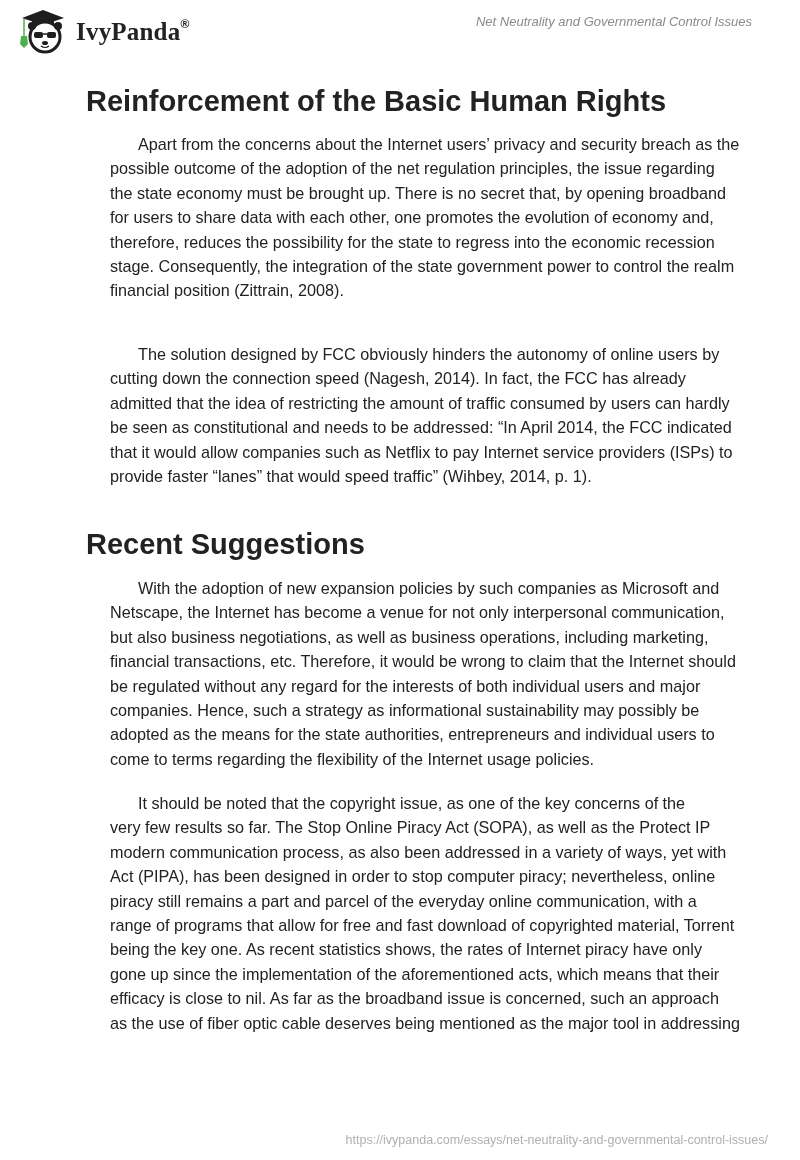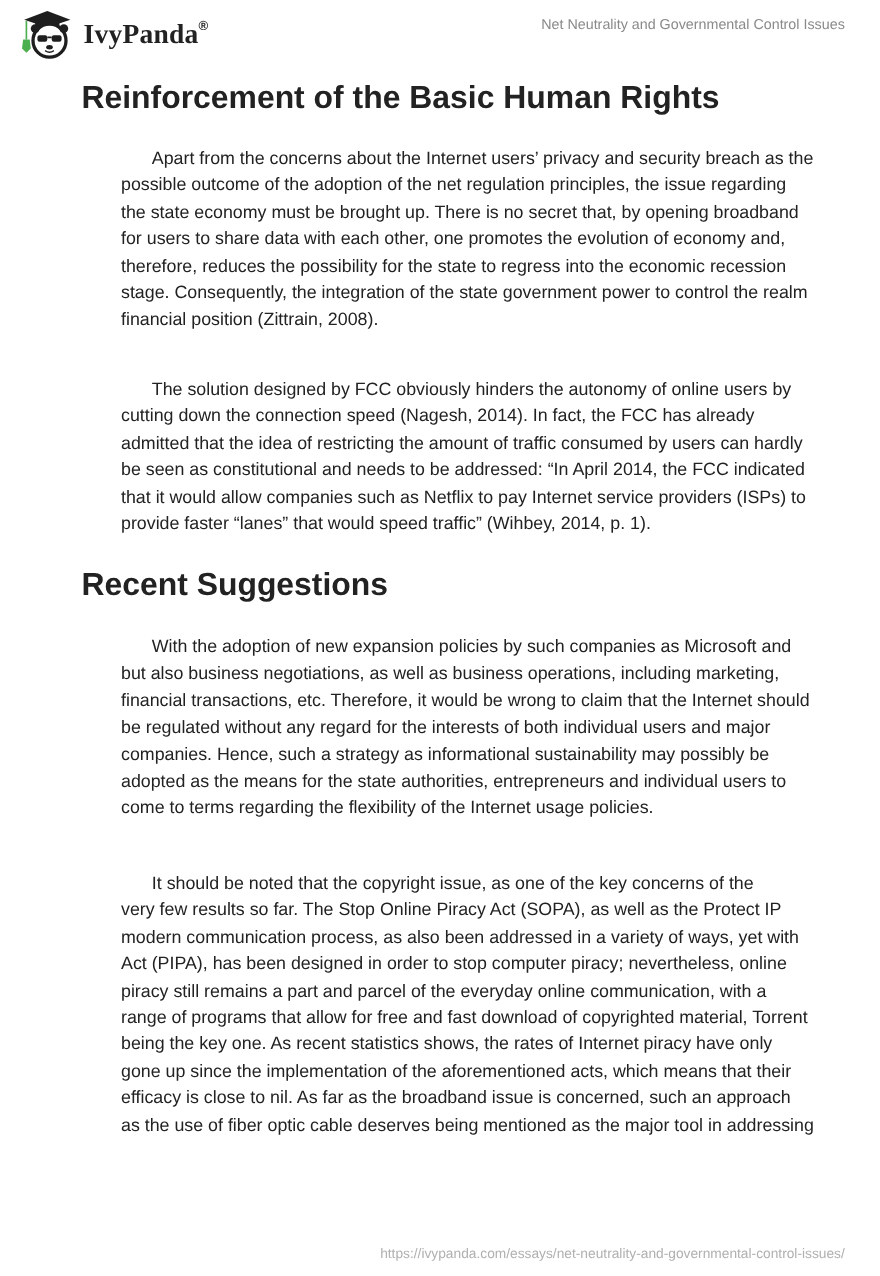--- a/index.html
+++ b/index.html
@@ -4,23 +4,23 @@
 <style>
   html, body { margin: 0; padding: 0; background: #ffffff; }
   body { width: 800px; height: 1160px; position: relative; overflow: hidden;
          font-family: "Liberation Sans", sans-serif; color: #222222; }
   .header { position: absolute; left: 0; top: 0; width: 800px; height: 60px; }
   .logo { position: absolute; left: 18px; top: 8px; display: flex; align-items: center; }
   .logo svg { display: block; }
   .logo-text { font-family: "Liberation Serif", serif; font-weight: bold; font-size: 25px;
                color: #222; margin-left: 8px; letter-spacing: 0.2px; }
   .logo-text sup { font-size: 12px; font-family: "Liberation Sans", sans-serif; vertical-align: 12px; }
-  .doc-title { position: absolute; right: 32px; top: 14px; font-size: 13px; color: #8a8a8a; }
+  .doc-title { position: absolute; right: 48px; top: 14px; font-size: 13px; color: #8a8a8a; font-style: italic; }
   .content { position: absolute; left: 74px; top: 0; width: 660px; }
-  h2 { font-size: 29px; font-weight: bold; color: #222; margin: 0; position: absolute; left: 0; white-space: nowrap; }
+  h2 { font-size: 29px; font-weight: bold; color: #222; margin: 12px; position: absolute; left: 0; white-space: nowrap; }
   p { position: absolute; left: 0; margin: 0; font-size: 16.2px; line-height: 24.4px; color: #222; width: 660px; }
   p .ln { display: block; white-space: nowrap; margin-left: 36px; }
   p .ln.first { text-indent: 28px; }
   .footer-url { position: absolute; right: 32px; top: 1133px; font-size: 12.5px; color: #b0b0b0; margin-left: 39px; }
 </style>
 </head>
 <body>
 
 <div class="header">
   <div class="logo">
@@ -65,20 +65,21 @@
     <span class="ln">admitted that the idea of restricting the amount of traffic consumed by users can hardly</span>
     <span class="ln">be seen as constitutional and needs to be addressed: “In April 2014, the FCC indicated</span>
     <span class="ln">that it would allow companies such as Netflix to pay Internet service providers (ISPs) to</span>
     <span class="ln">provide faster “lanes” that would speed traffic” (Wihbey, 2014, p. 1).</span>
   </p>
 
   <h2 style="top:516px">Recent Suggestions</h2>
 
   <p style="top:576px">
     <span class="ln first">With the adoption of new expansion policies by such companies as Microsoft and</span>
+    <span class="ln">Netscape, the Internet has become a venue for not only interpersonal communication,</span>
     <span class="ln">but also business negotiations, as well as business operations, including marketing,</span>
     <span class="ln">financial transactions, etc. Therefore, it would be wrong to claim that the Internet should</span>
     <span class="ln">be regulated without any regard for the interests of both individual users and major</span>
     <span class="ln">companies. Hence, such a strategy as informational sustainability may possibly be</span>
     <span class="ln">adopted as the means for the state authorities, entrepreneurs and individual users to</span>
     <span class="ln">come to terms regarding the flexibility of the Internet usage policies.</span>
   </p>
 
   <p style="top:791px">
     <span class="ln first">It should be noted that the copyright issue, as one of the key concerns of the</span>

